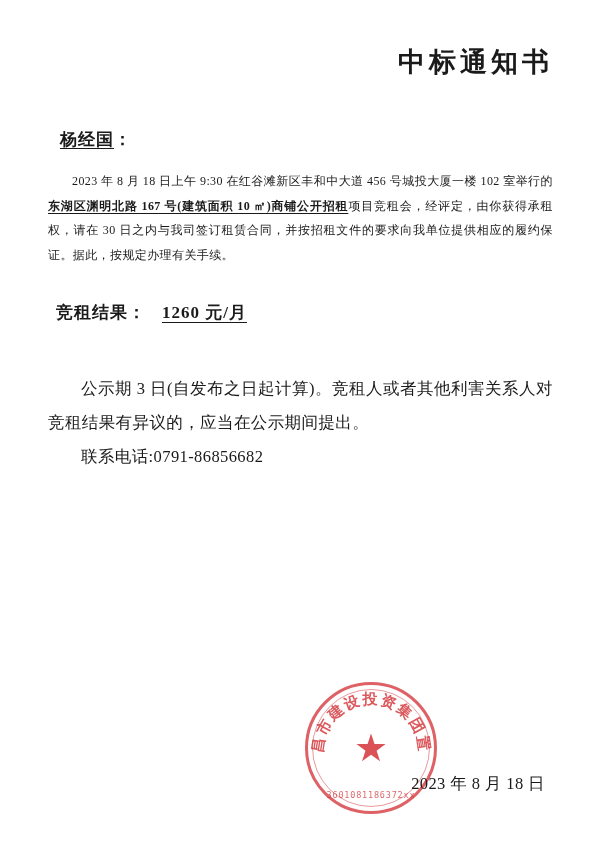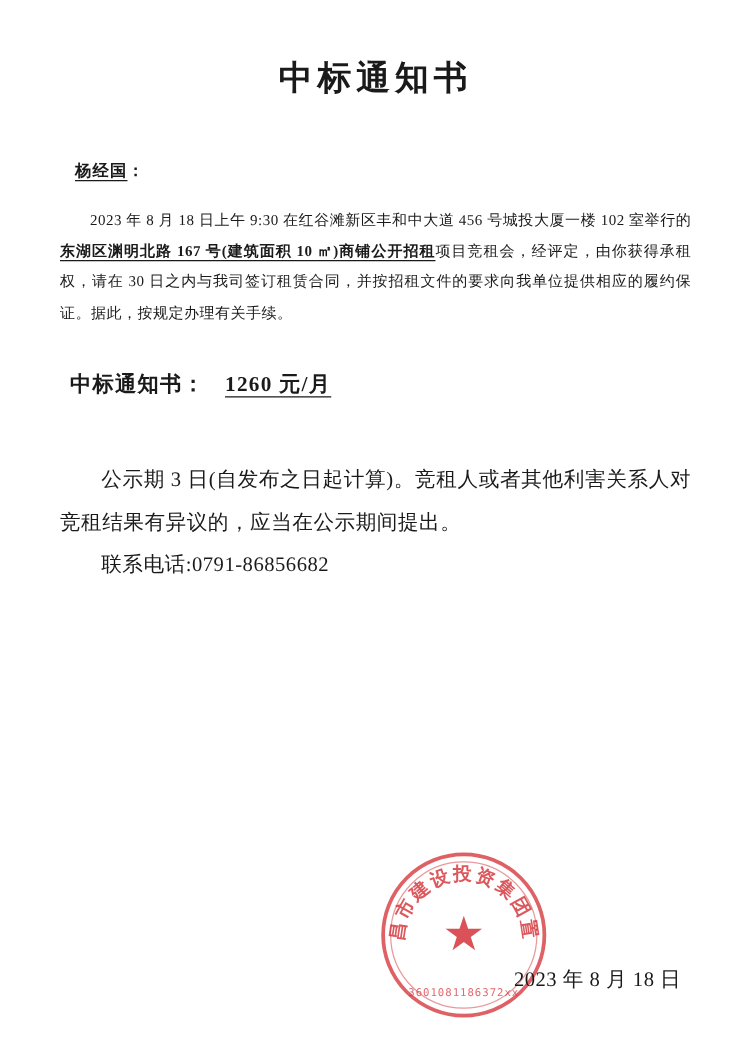--- a/index.html
+++ b/index.html
@@ -16,31 +16,31 @@
     overflow: hidden;
   }
   .page {
     position: relative;
     width: 601px;
     height: 846px;
     box-sizing: border-box;
     padding: 0 48px;
   }
   .doc-title {
-    text-align: center;
+    text-align: right;
     font-size: 27px;
     font-weight: bold;
     letter-spacing: 4px;
     margin-top: 44px;
     margin-bottom: 0;
     font-family: "DejaVu Serif", "Liberation Serif", serif;
   }
   .salutation {
     margin-top: 48px;
-    font-size: 13px;
+    font-size: 17px;
     font-weight: bold;
     padding-left: 12px;
     letter-spacing: 1px;
   }
   .salutation .name {
     text-decoration: underline;
     text-underline-offset: 3px;
   }
   .body-block {
     margin-top: 18px;
@@ -171,21 +171,21 @@
 
   <div class="salutation">
     <span class="name">杨经国</span><span>：</span>
   </div>
 
   <div class="body-block">
     <p><span>2023 年 8 月 18 日上午 9:30 在红谷滩新区丰和中大道 456 号城投大厦一楼 102 室举行的</span><span class="emph">东湖区渊明北路 167 号(建筑面积 10 ㎡)商铺公开招租</span><span>项目竞租会，经评定，由你获得承租权，请在 30 日之内与我司签订租赁合同，并按招租文件的要求向我单位提供相应的履约保证。据此，按规定办理有关手续。</span></p>
   </div>
 
   <div class="result-row">
-    <span class="result-label">中标通知书：</span><span class="result-value">1260 元/月</span>
+    <span class="result-label">竞租结果：</span><span class="result-value">1260 元/月</span>
   </div>
 
   <div class="notice-block">
     <p class="indent">公示期 3 日(自发布之日起计算)。竞租人或者其他利害关系人对竞租结果有异议的，应当在公示期间提出。</p>
     <p class="hang">联系电话:0791-86856682</p>
   </div>
 
   <div class="seal">
     <div class="ring"></div>
     <div class="ring inner"></div>

